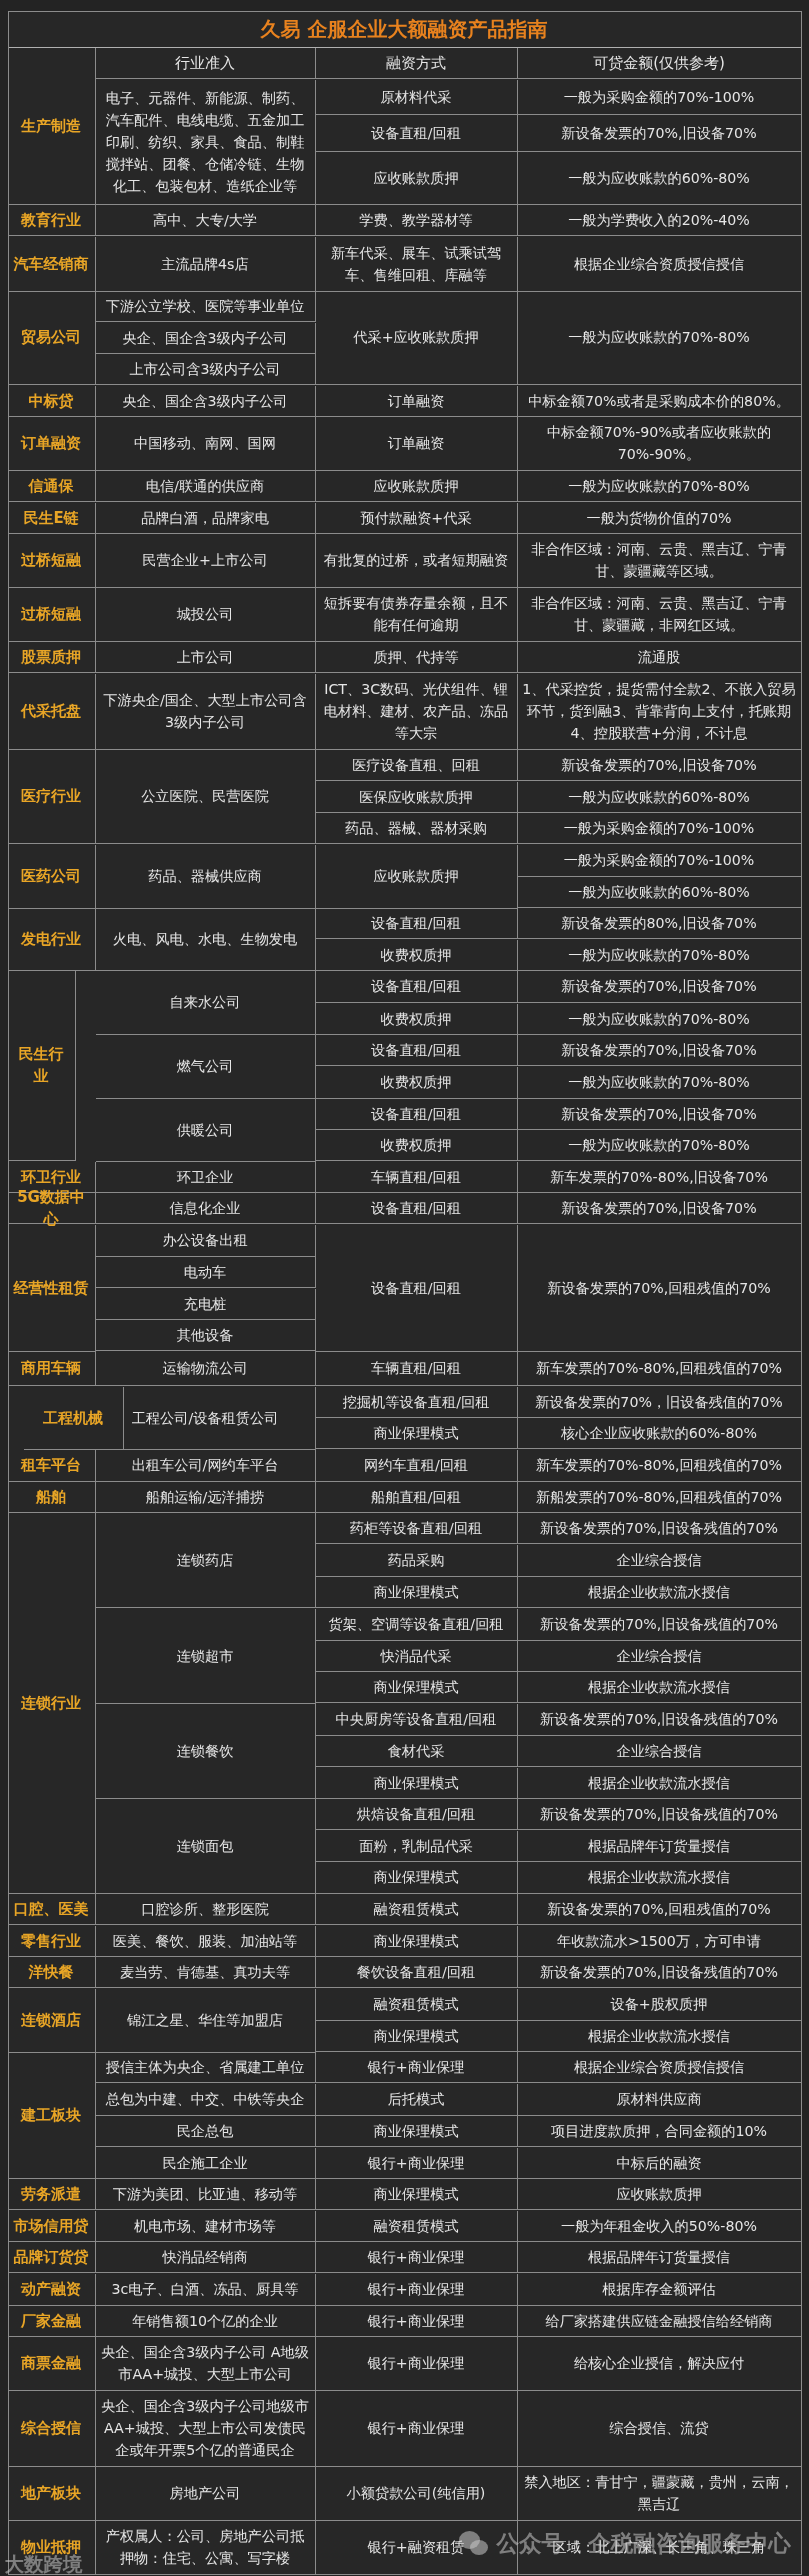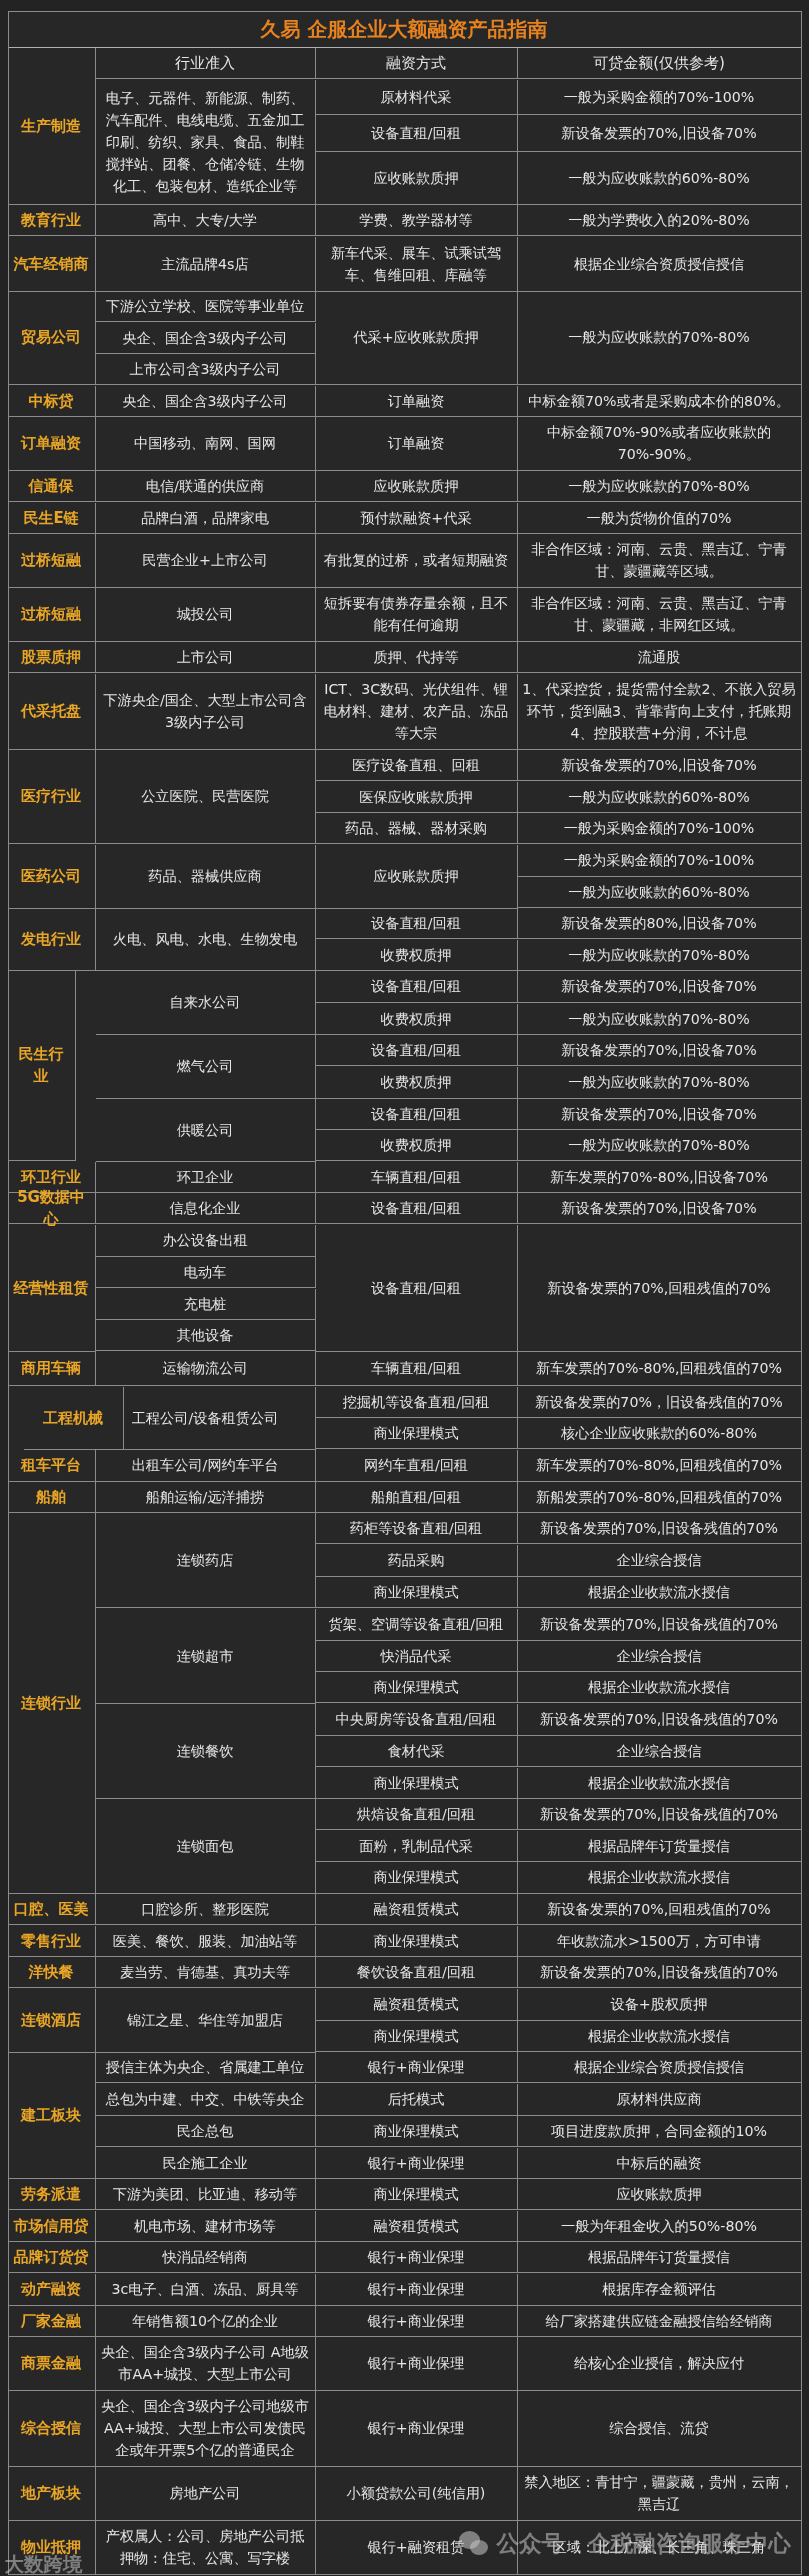--- a/index.html
+++ b/index.html
@@ -29,21 +29,21 @@
     <div class="cell ind" style="left: 88px; width: 220px; top: 69px; height: 125px;">电子、元器件、新能源、制药、汽车配件、电线电缆、五金加工印刷、纺织、家具、食品、制鞋搅拌站、团餐、仓储冷链、生物化工、包装包材、造纸企业等</div>
     <div class="cell meth" style="left: 308px; width: 202px; top: 69px; height: 35px;">原材料代采</div>
     <div class="cell amt" style="left: 510px; width: 284px; top: 69px; height: 35px;">一般为采购金额的70%-100%</div>
     <div class="cell meth" style="left: 308px; width: 202px; top: 104px; height: 37px;">设备直租/回租</div>
     <div class="cell amt" style="left: 510px; width: 284px; top: 104px; height: 37px;">新设备发票的70%,旧设备70%</div>
     <div class="cell meth" style="left: 308px; width: 202px; top: 141px; height: 53px;">应收账款质押</div>
     <div class="cell amt" style="left: 510px; width: 284px; top: 141px; height: 53px;">一般为应收账款的60%-80%</div>
     <div class="cell cat" style="left: 0px; width: 88px; top: 194px; height: 31.5px;">教育行业</div>
     <div class="cell ind" style="left: 88px; width: 220px; top: 194px; height: 31.5px;">高中、大专/大学</div>
     <div class="cell meth" style="left: 308px; width: 202px; top: 194px; height: 31.5px;">学费、教学器材等</div>
-    <div class="cell amt" style="left: 510px; width: 284px; top: 194px; height: 31.5px;">一般为学费收入的20%-80%</div>
+    <div class="cell amt" style="left: 510px; width: 284px; top: 194px; height: 31.5px;">一般为学费收入的20%-40%</div>
     <div class="cell cat" style="left: 0px; width: 88px; top: 226px; height: 55px;">汽车经销商</div>
     <div class="cell ind" style="left: 88px; width: 220px; top: 226px; height: 55px;">主流品牌4s店</div>
     <div class="cell meth" style="left: 308px; width: 202px; top: 226px; height: 55px;">新车代采、展车、试乘试驾车、售维回租、库融等</div>
     <div class="cell amt" style="left: 510px; width: 284px; top: 226px; height: 55px;">根据企业综合资质授信授信</div>
     <div class="cell cat" style="left: 0px; width: 88px; top: 280px; height: 94px;">贸易公司</div>
     <div class="cell ind" style="left: 88px; width: 220px; top: 280px; height: 31.5px;">下游公立学校、医院等事业单位</div>
     <div class="cell ind" style="left: 88px; width: 220px; top: 312px; height: 31.5px;">央企、国企含3级内子公司</div>
     <div class="cell ind" style="left: 88px; width: 220px; top: 343px; height: 31.5px;">上市公司含3级内子公司</div>
     <div class="cell meth" style="left: 308px; width: 202px; top: 280px; height: 94px;">代采+应收账款质押</div>
     <div class="cell amt" style="left: 510px; width: 284px; top: 280px; height: 94px;">一般为应收账款的70%-80%</div>

